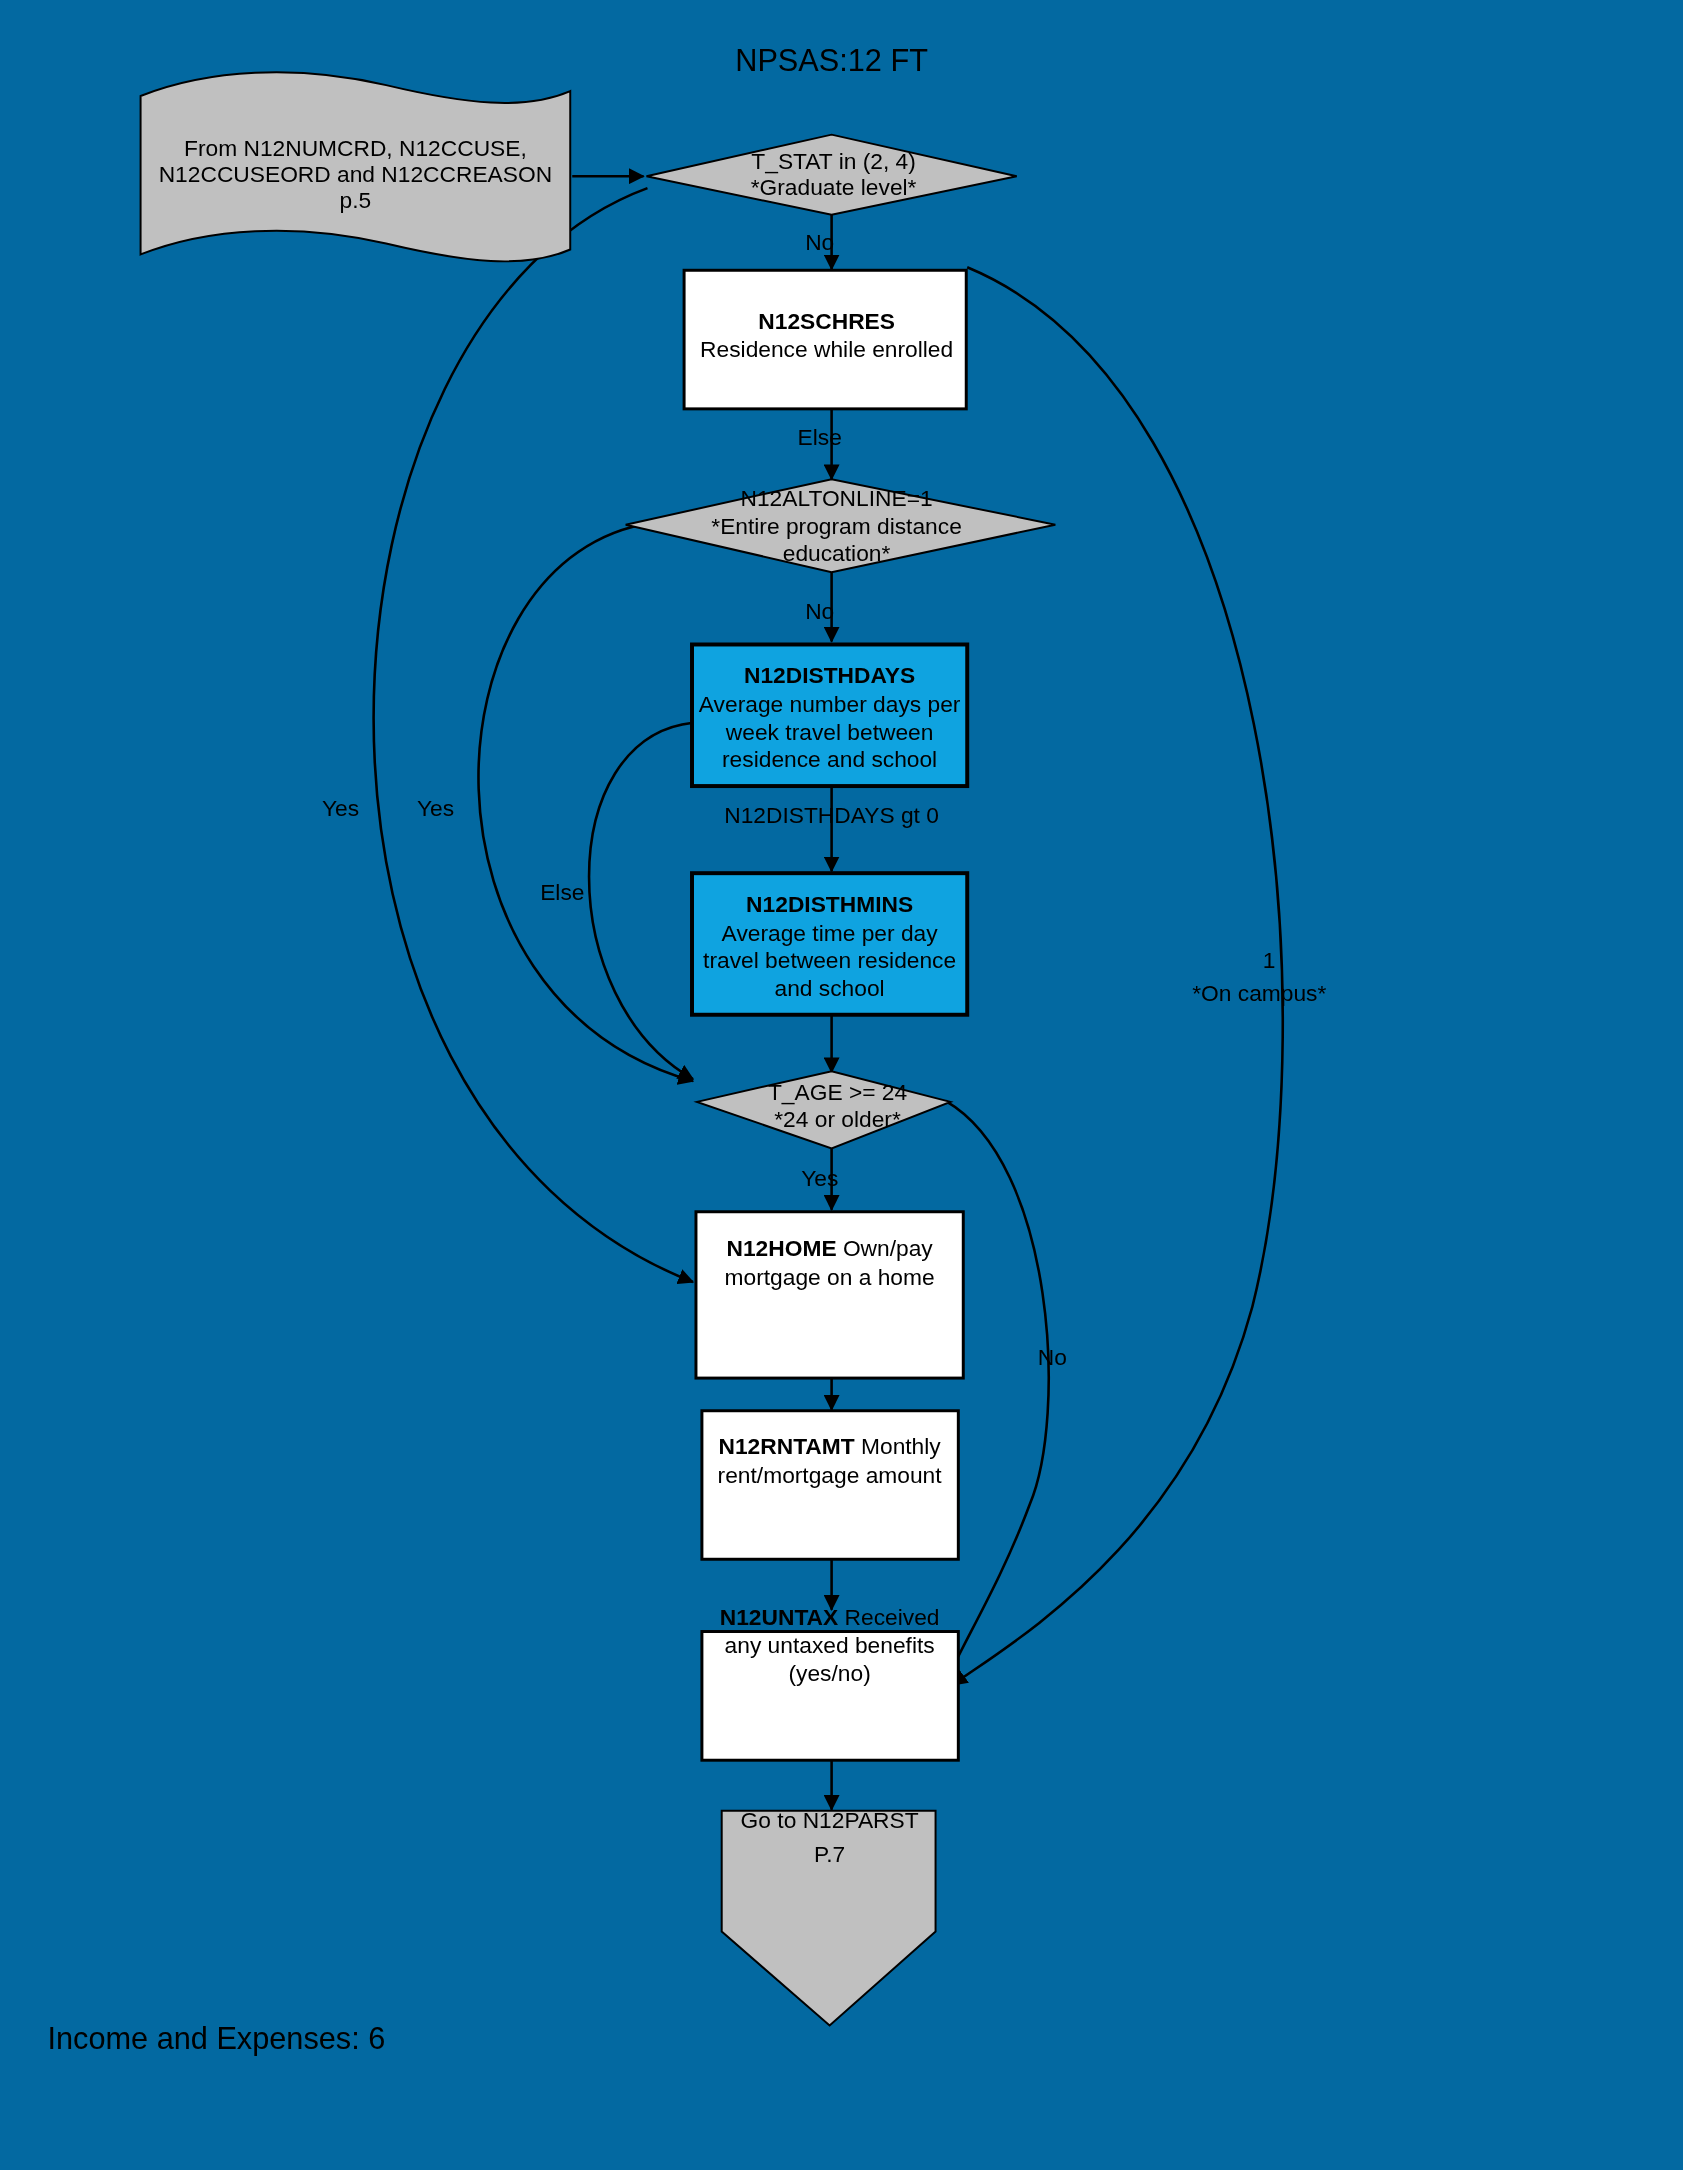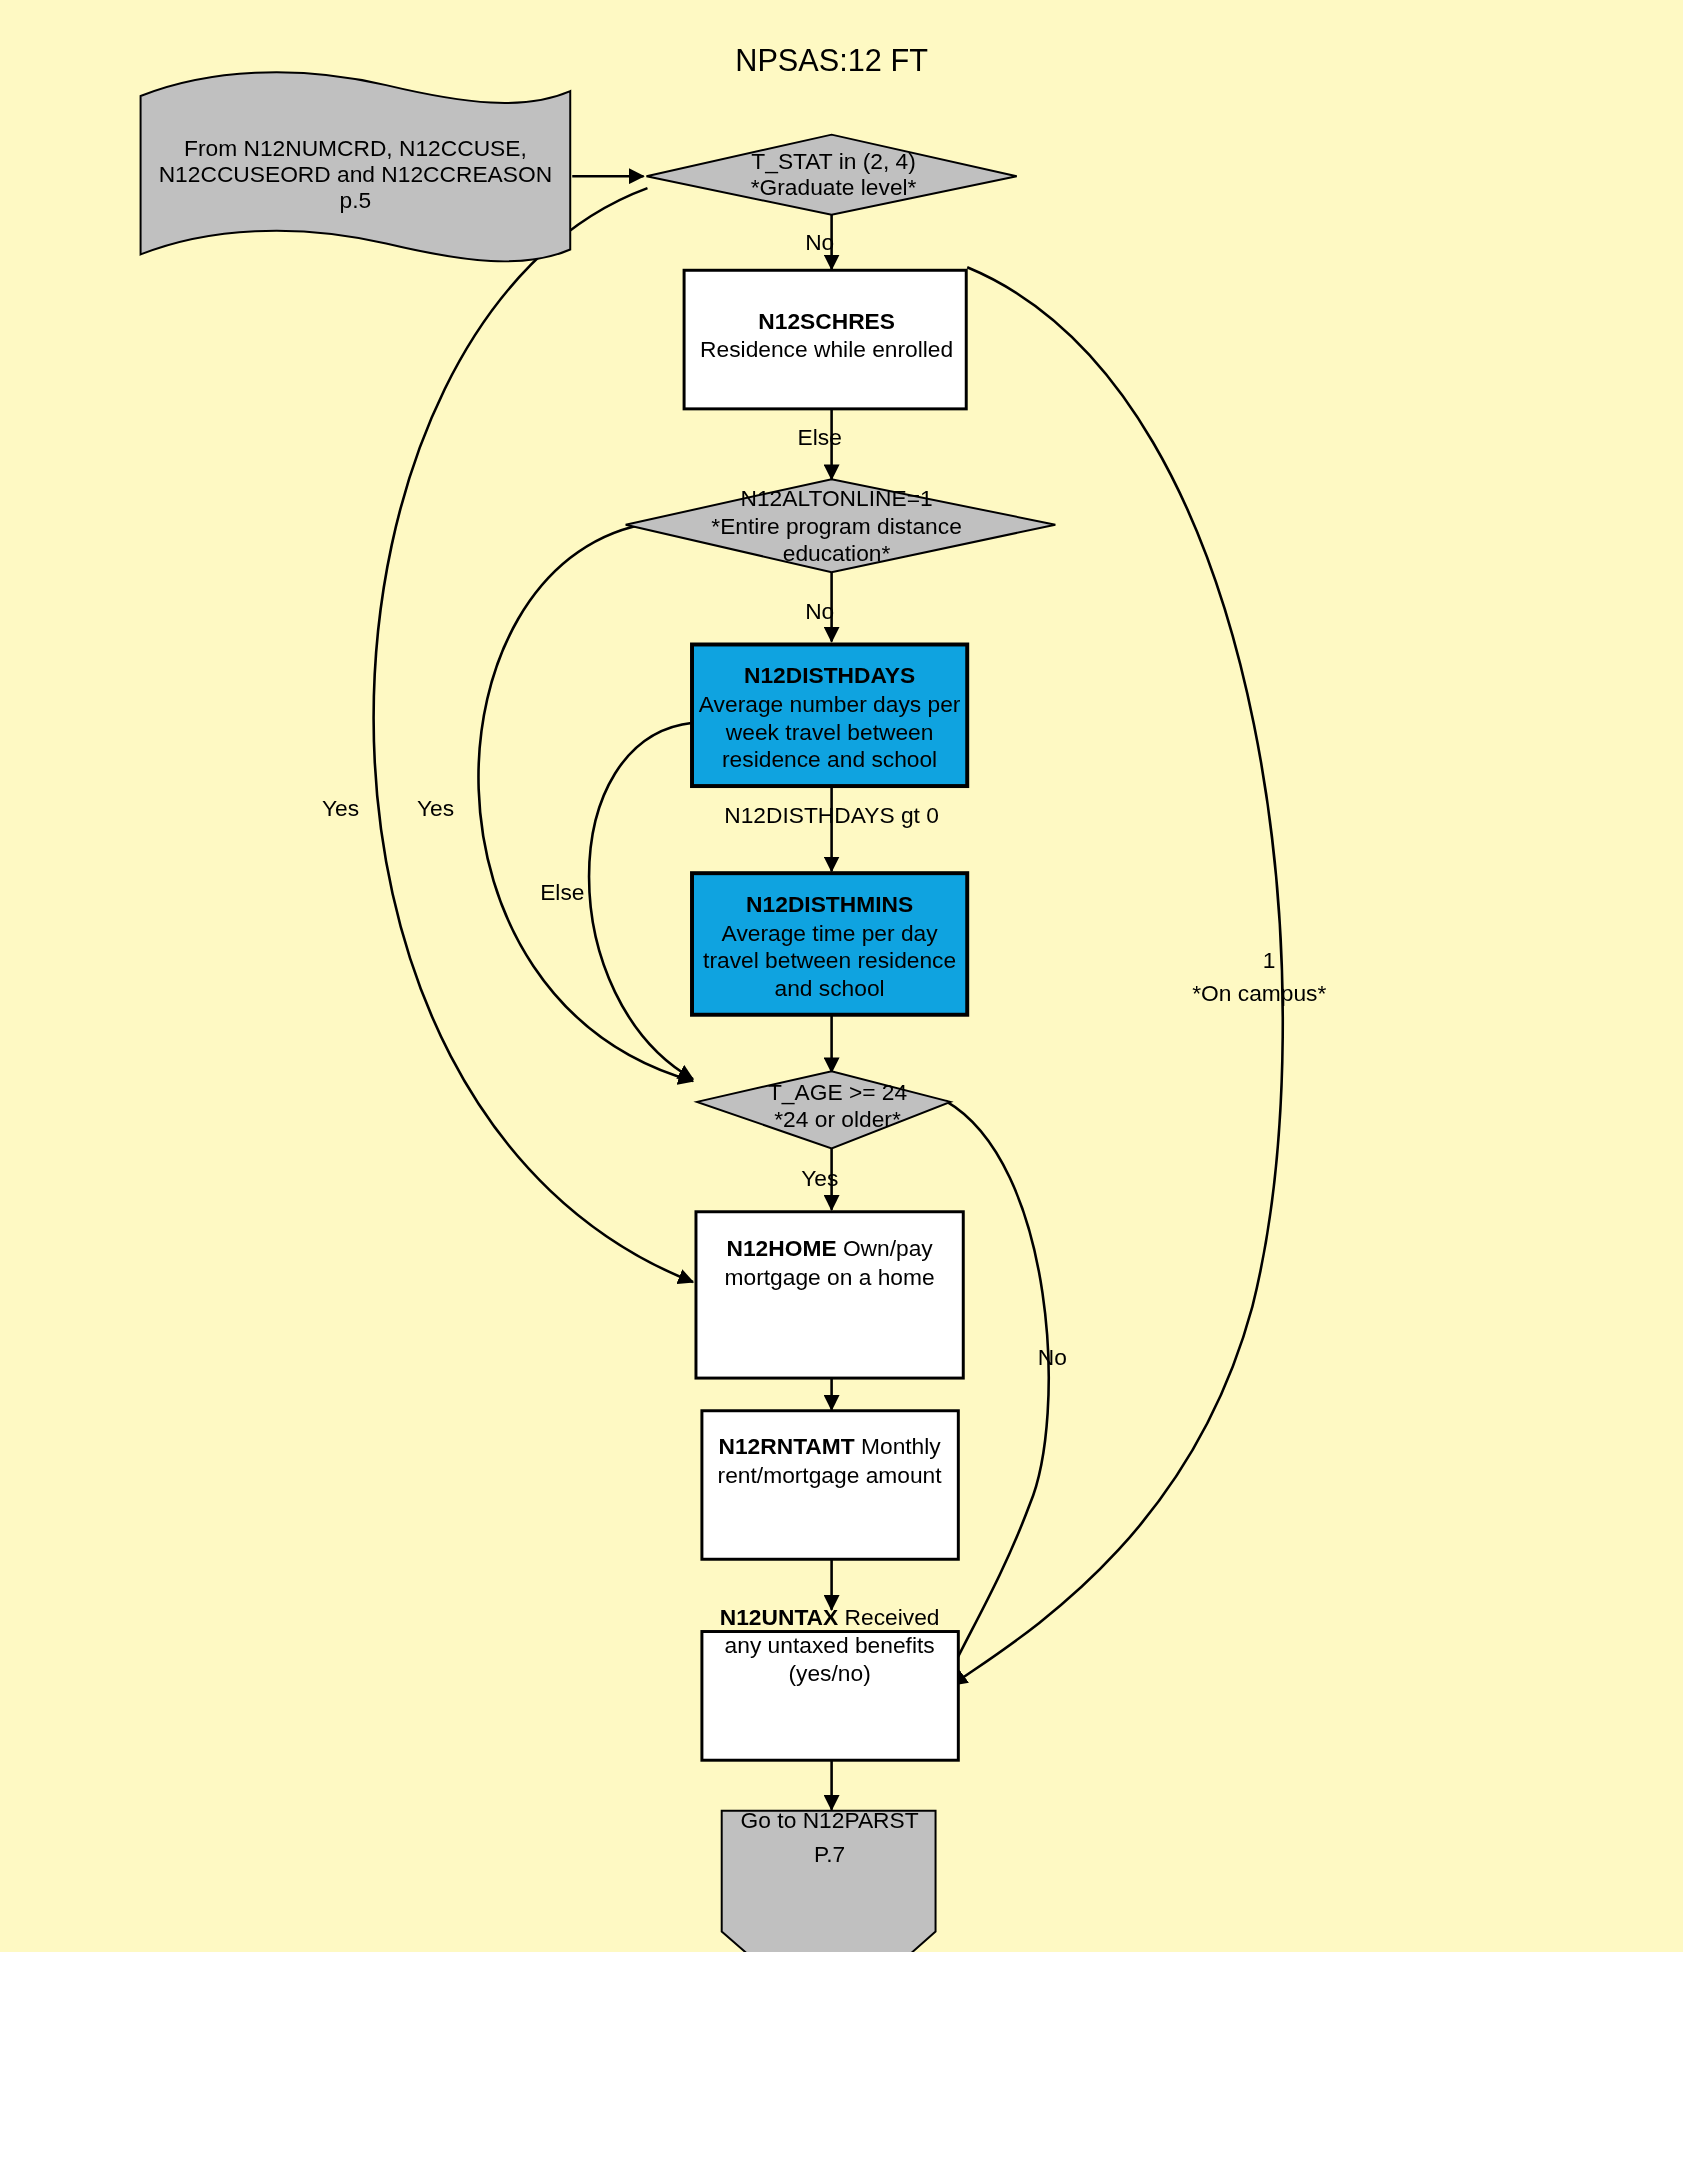--- a/index.html
+++ b/index.html
@@ -7,22 +7,22 @@
     padding: 0;
     background: #ffffff;
   }
   body {
     font-family: "Liberation Sans", sans-serif;
     color: #000000;
   }
   #page {
     position: relative;
     width: 1683px;
-    height: 1952px;
-    background: #fef9c3;
+    height: 2170px;
+    background: #0369a1;
     overflow: hidden;
   }
   #flow-svg {
     position: absolute;
     left: 0;
     top: 0;
     width: 1683px;
     height: 2178px;
   }
   .node-text {

